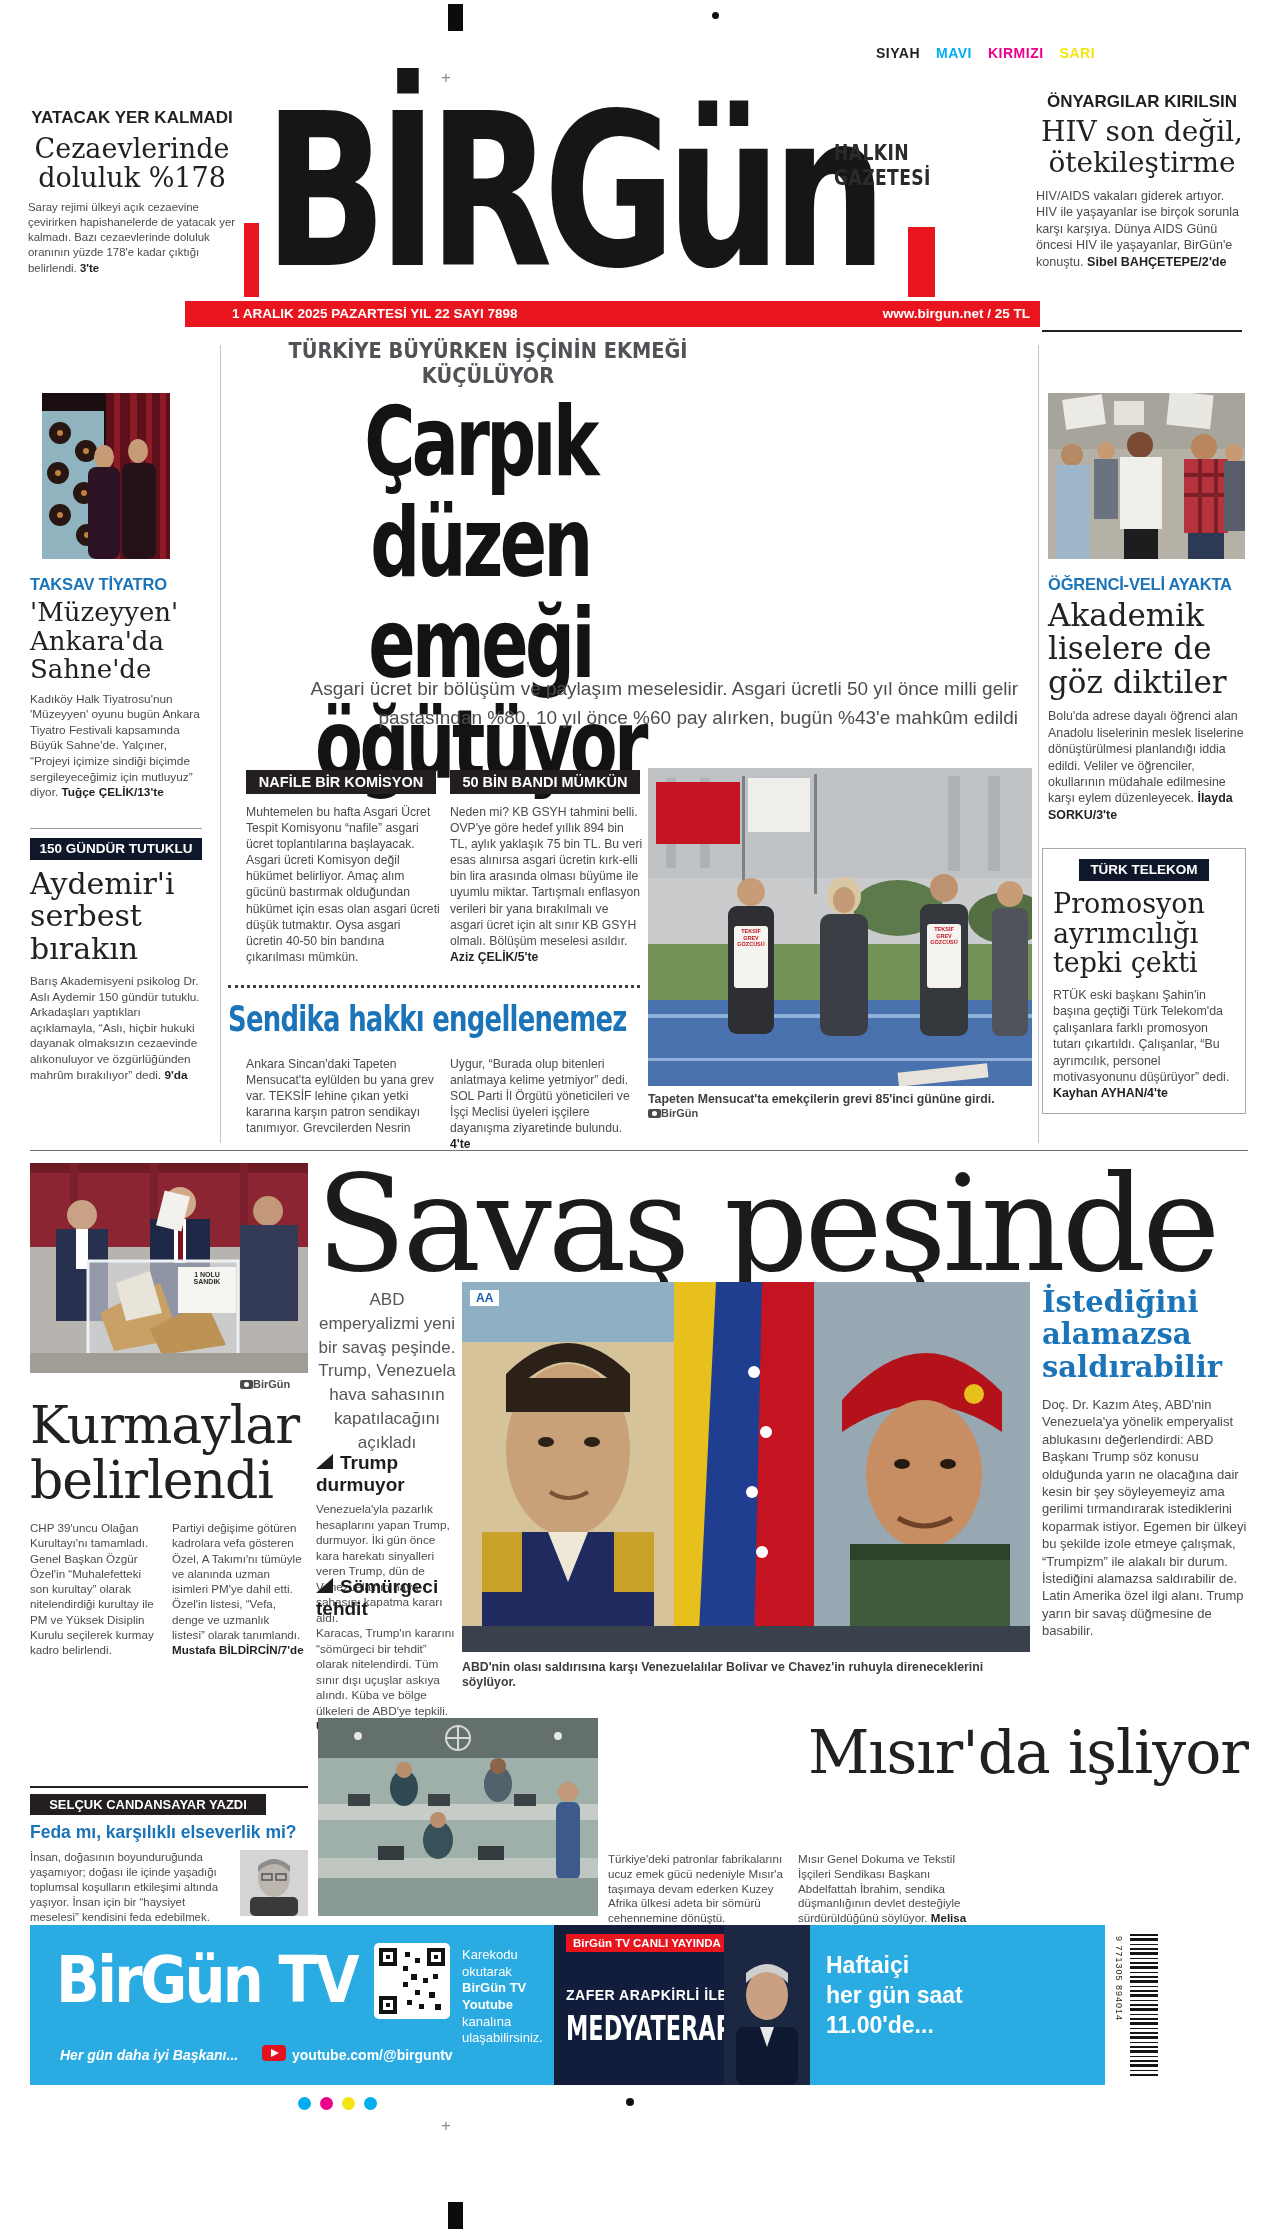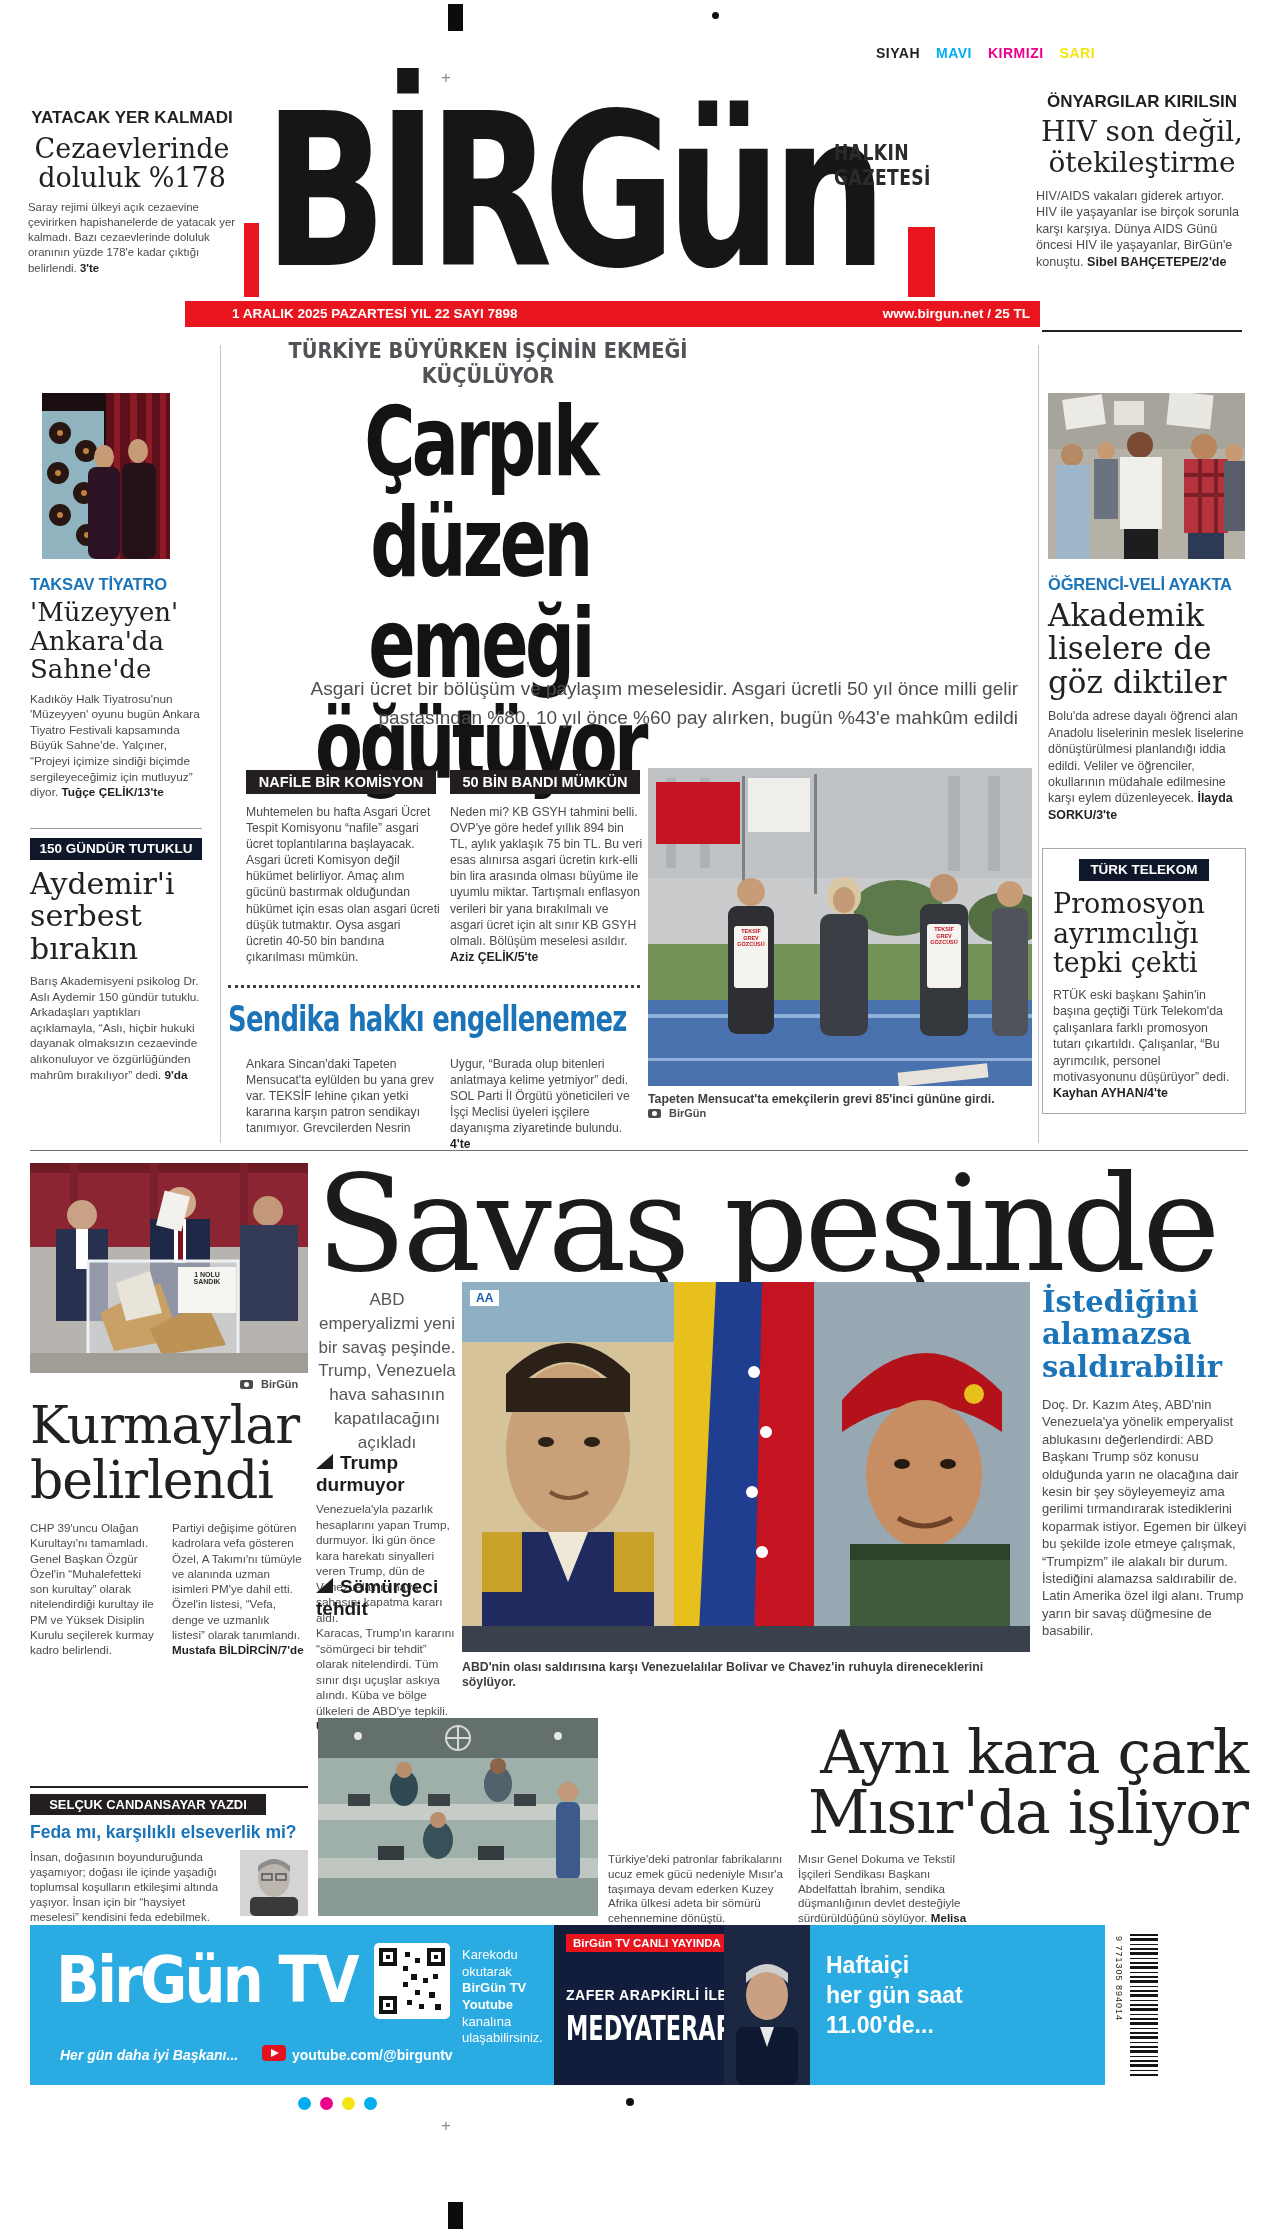--- a/index.html
+++ b/index.html
@@ -12,21 +12,21 @@
   .bt b{color:#231f20;}
   .kick-blue{color:#1b74b8;font-weight:bold;font-size:16px;letter-spacing:-.2px;}
   .kick-black{color:#231f20;font-weight:bold;font-size:16.5px;}
   .redbar{background:#0f172a;color:#fff;font-weight:bold;font-size:13.5px;text-align:center;line-height:22px;height:22px;}
   .blackbox{background:#231f20;color:#fff;font-weight:bold;text-align:center;}
   .hl{color:#232021;font-weight:normal;}
   .rule-v{position:absolute;width:1px;background:#c3c3c3;}
   .rule-h{position:absolute;height:1px;background:#9a9a9a;}
   .dotted{position:absolute;border-top:3px dotted #3f3f41;}
   .photo{position:absolute;overflow:hidden;background:#ddd;}
-  .credit{font-size:11px;color:#4a4b4e;font-weight:bold;display:flex;align-items:center;gap:8px;}
+  .credit{font-size:11px;color:#4a4b4e;font-weight:bold;display:flex;align-items:center;gap:0;}
   .cam{width:13px;height:9px;background:#4a4b4e;border-radius:2px;position:relative;display:inline-block;}
   .cam:after{content:"";position:absolute;left:4px;top:2px;width:5px;height:5px;border-radius:50%;background:#fff;}
   .tri{display:inline-block;width:0;height:0;border-left:17px solid transparent;border-bottom:15px solid #1d1d1f;margin-right:7px;vertical-align:baseline;}
   .subhead{font-weight:bold;font-size:19px;color:#1d1d1f;}
   .caption{font-size:12.3px;font-weight:bold;color:#3c3d40;line-height:1.25;}
   .vest{position:absolute;background:#f6f5f2;color:#c0121c;font-weight:bold;text-align:center;border-radius:2px;}
   .label-row span{font-weight:bold;font-size:14px;letter-spacing:.5px;margin-left:16px;}
   .c0{color:#231f20;} .c1{color:#00aeef;} .c2{color:#ec008c;} .c3{color:#f3e50f;}
   .yticon{position:relative;display:inline-block;width:24px;height:16px;background:#e4101f;border-radius:4px;}
   .yticon:after{content:"";position:absolute;left:9px;top:4px;border-left:8px solid #fff;border-top:4px solid transparent;border-bottom:4px solid transparent;}
@@ -342,21 +342,20 @@
         <circle cx="180" cy="48" r="8" fill="#8a6547"></circle>
       <ellipse cx="120" cy="122" rx="15" ry="19" fill="#37505a"></ellipse>
         <circle cx="120" cy="102" r="8" fill="#b98e6d"></circle>
       <rect x="238" y="84" width="24" height="78" rx="7" fill="#3d5a8c"></rect>
         <circle cx="250" cy="74" r="10" fill="#c29878"></circle>
       <rect x="0" y="160" width="280" height="38" fill="#8a9a94"></rect>
     </svg>
   </div>
 
   <div class="abs serif hl" style="left:608px;top:1722px;width:640px;text-align:right;font-size:60px;line-height:1.0;letter-spacing:-1px;">
-    <div>Aynı kara çark</div>
     <div>Mısır'da işliyor</div>
   </div>
   <p class="bt abs" style="left:608px;top:1852px;width:178px;font-size:11.6px;line-height:1.28;">Türkiye'deki patronlar fabrikalarını ucuz emek gücü nedeniyle Mısır'a taşımaya devam ederken Kuzey Afrika ülkesi adeta bir sömürü cehennemine dönüştü.</p>
   <p class="bt abs" style="left:798px;top:1852px;width:178px;font-size:11.6px;line-height:1.28;"><span>Mısır Genel Dokuma ve Tekstil İşçileri Sendikası Başkanı Abdelfattah İbrahim, sendika düşmanlığının devlet desteğiyle sürdürüldüğünü söylüyor.</span> <b>Melisa AY/4'te</b></p>
 
   <div class="abs" style="left:30px;top:1925px;width:1075px;height:160px;background:#2aabe2;">
     <div class="abs cond" style="left:26px;top:18px;font-size:64px;color:#fff;letter-spacing:-3px;transform:scaleX(.9);transform-origin:left top;">BirGün TV</div>
     <div class="abs" style="left:30px;top:122px;color:#fff;font-style:italic;font-weight:bold;font-size:14px;">Her gün daha iyi Başkanı...</div>
     <span class="yticon abs" style="left:232px;top:120px;"></span>
     <span class="abs" style="left:262px;top:122px;color:#fff;font-weight:bold;font-size:14px;">youtube.com/@birguntv</span>

